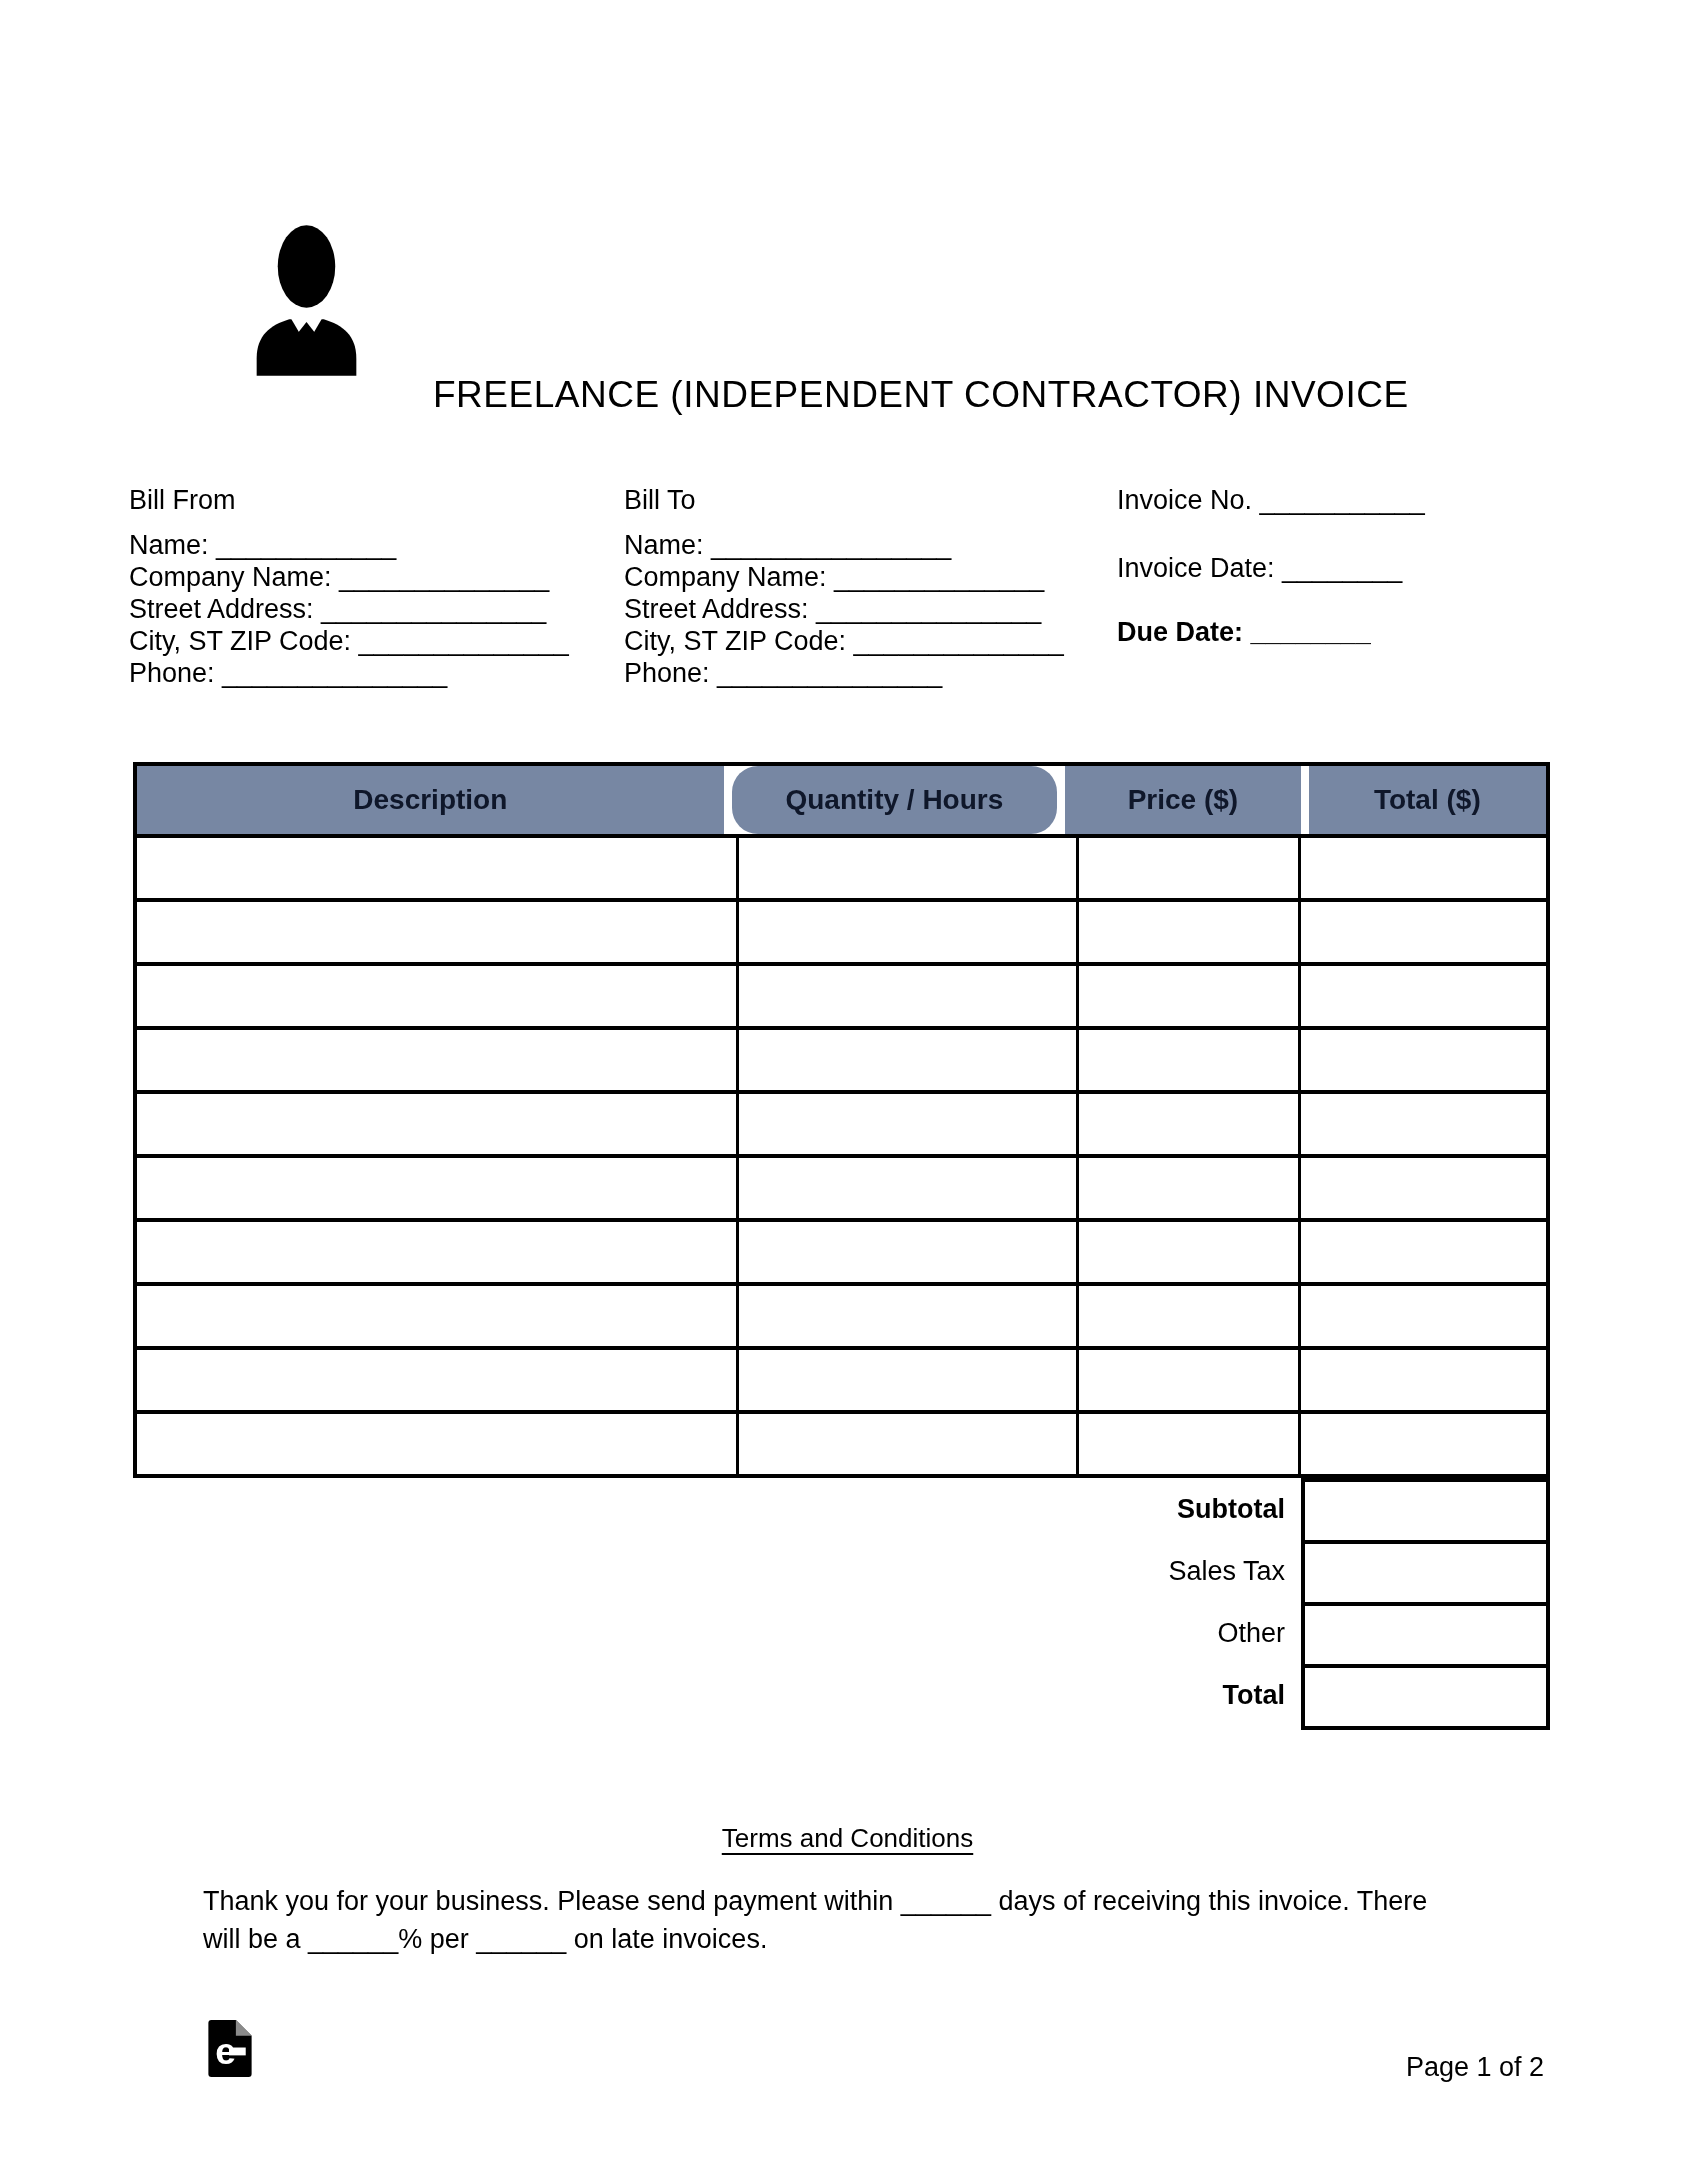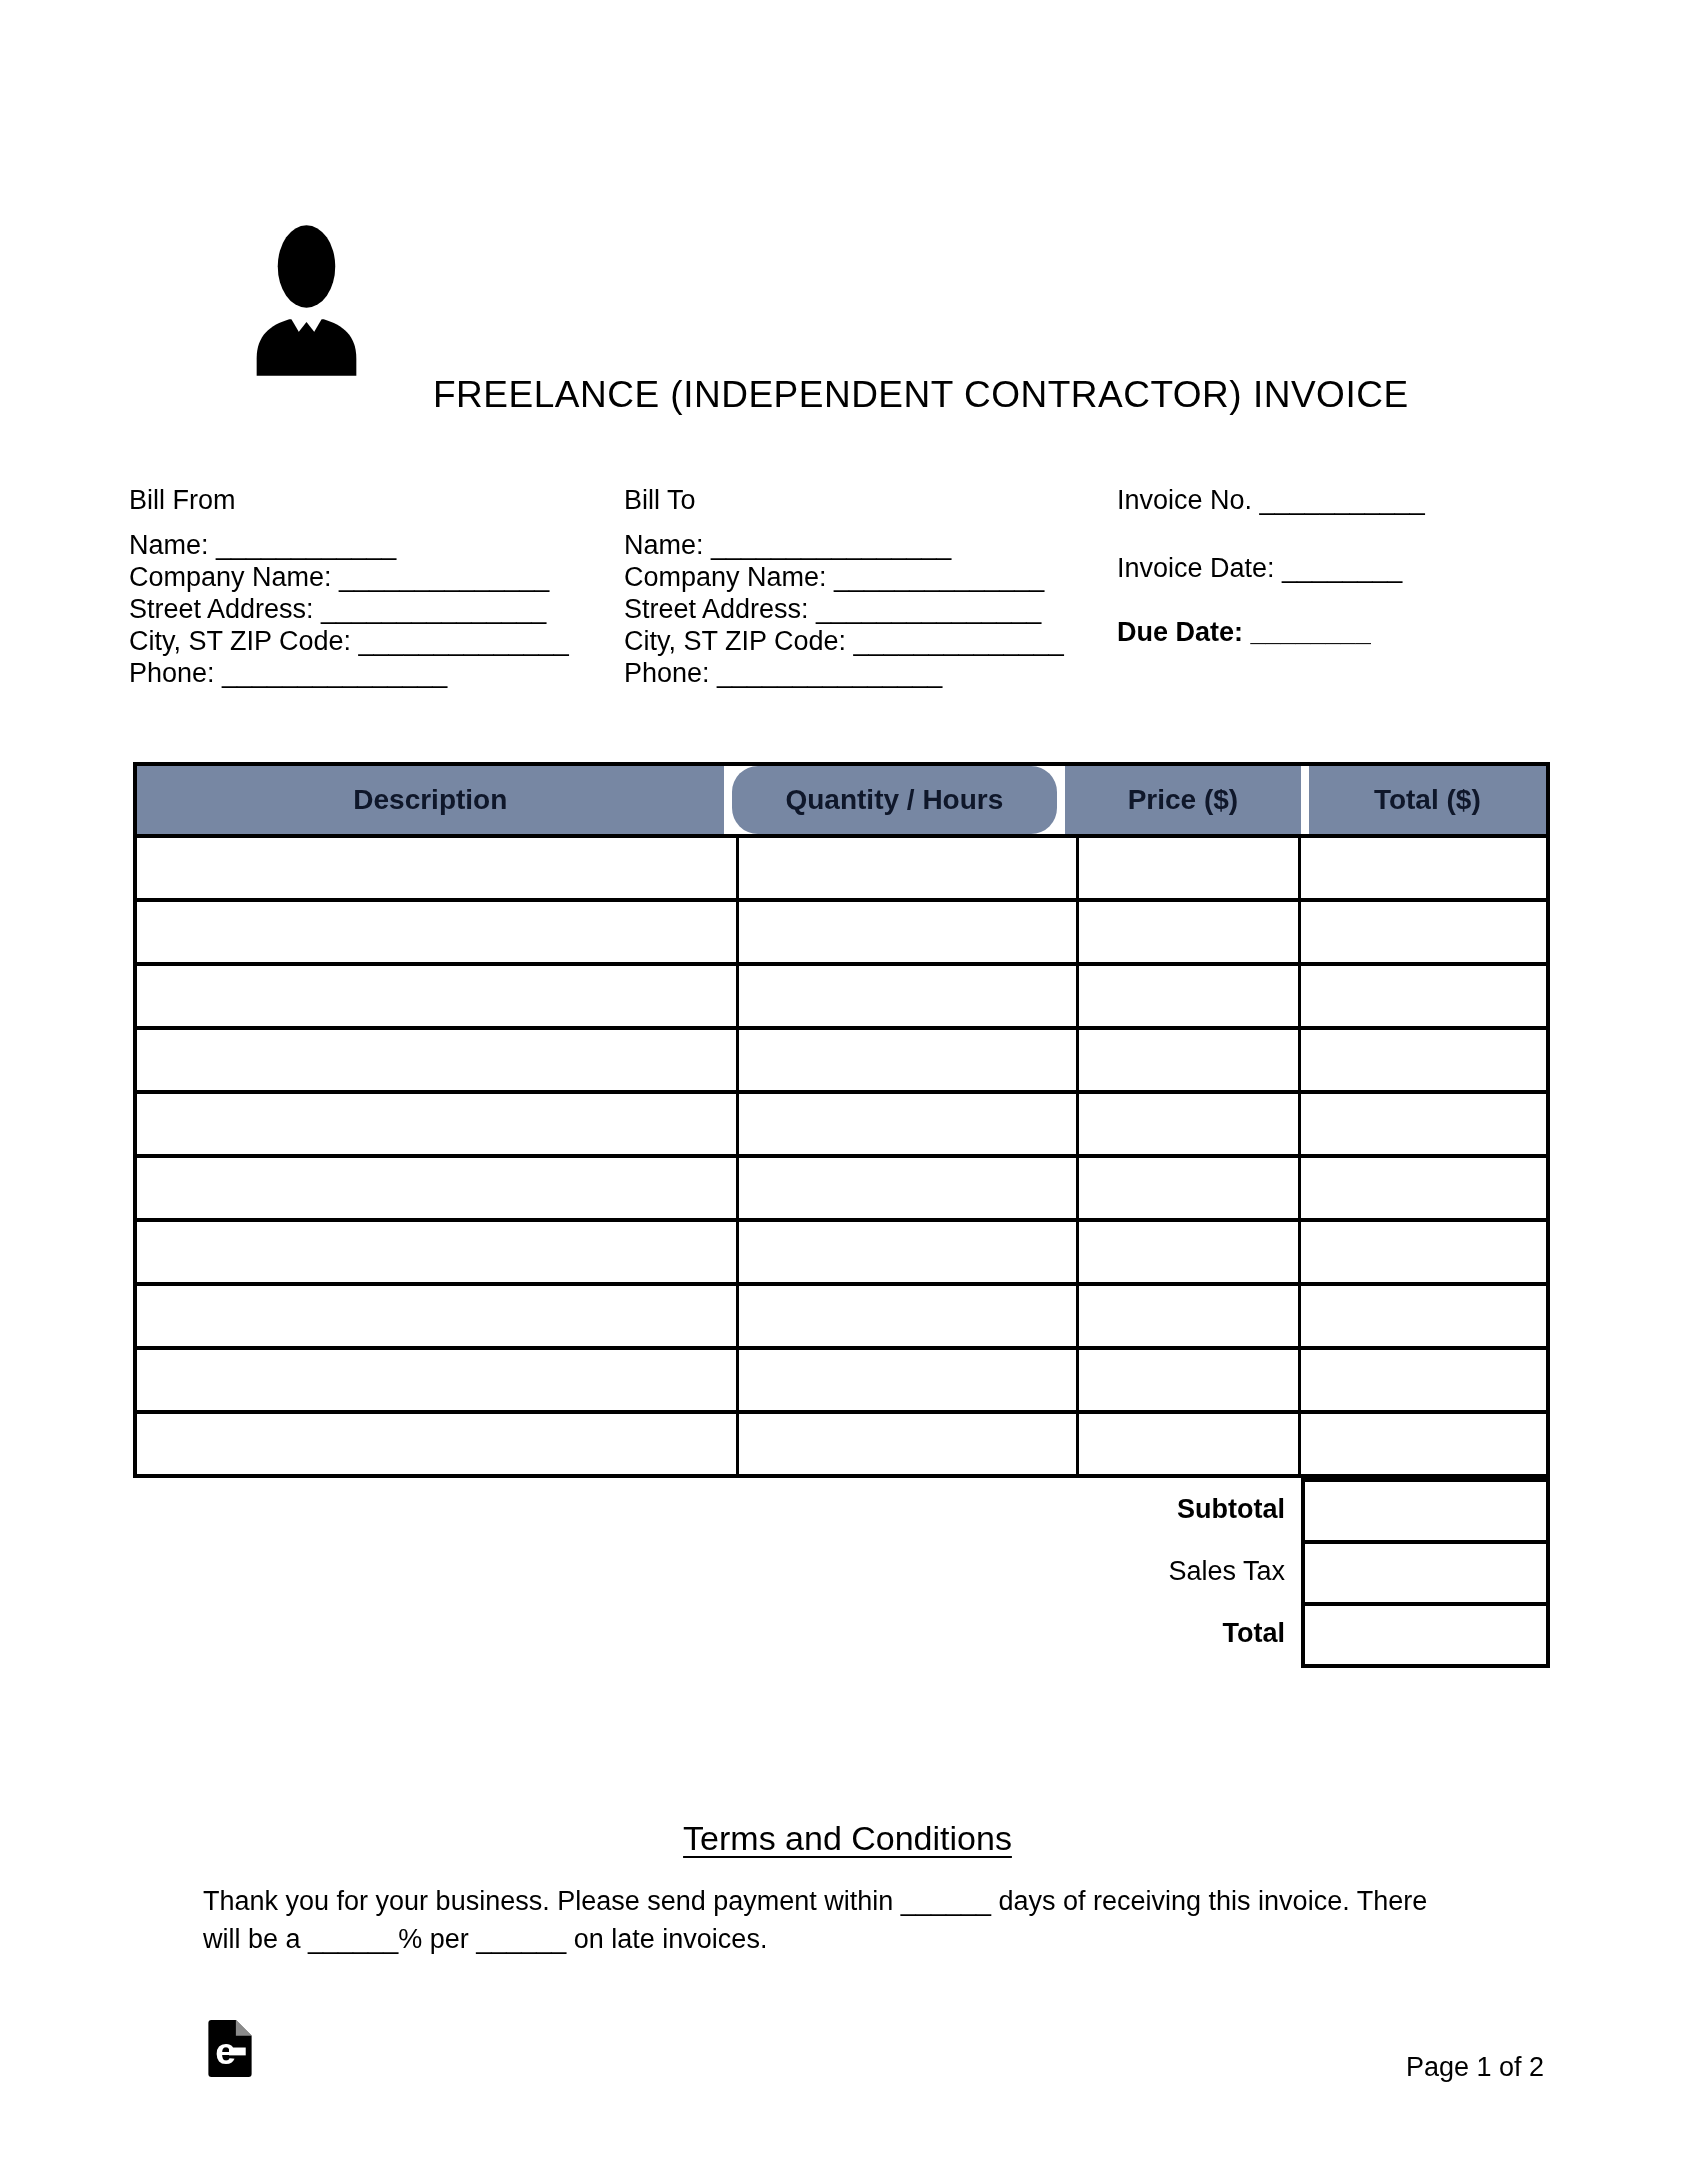--- a/index.html
+++ b/index.html
@@ -47,21 +47,21 @@
   .sum-row { display:flex; height:62px; }
   .sum-label {
     flex:1; text-align:right; padding-right:16px;
     font-size:27px; line-height:62px; white-space:nowrap;
   }
   .sum-label.bold { font-weight:bold; }
   .sum-box { width:249px; height:66px; border:4px solid #000; background:#fff; }
   
   .terms-heading {
     position:absolute; left:12px; right:0; top:1822px; text-align:center;
-    font-size:34px; line-height:32px;
+    font-size:26px; line-height:32px;
   }
   .terms-heading span { text-decoration:underline; text-underline-offset:6px; text-decoration-thickness:2px; }
   .terms-body {
     position:absolute; left:203px; top:1882px; width:1287px;
     font-size:27px; line-height:38px;
   }
   
   .eforms-logo { position:absolute; left:208px; top:2020px; width:44px; height:57px; }
   .page-num {
     position:absolute; right:139px; top:2051px;
@@ -183,20 +183,24 @@
   <div class="summary">
     <div class="sum-row">
       <div class="sum-label bold">Subtotal</div>
       <div class="sum-box"></div>
     </div>
     <div class="sum-row">
       <div class="sum-label">Sales Tax</div>
       <div class="sum-box"></div>
     </div>
     <div class="sum-row">
+      <div class="sum-label">Other</div>
+      <div class="sum-box"></div>
+    </div>
+    <div class="sum-row">
       <div class="sum-label bold">Total</div>
       <div class="sum-box"></div>
     </div>
   </div>
 
   <div class="terms-heading">
     <span>Terms and Conditions</span>
   </div>
   <div class="terms-body">
     <div>Thank you for your business. Please send payment within ______ days of receiving this invoice. There</div>

